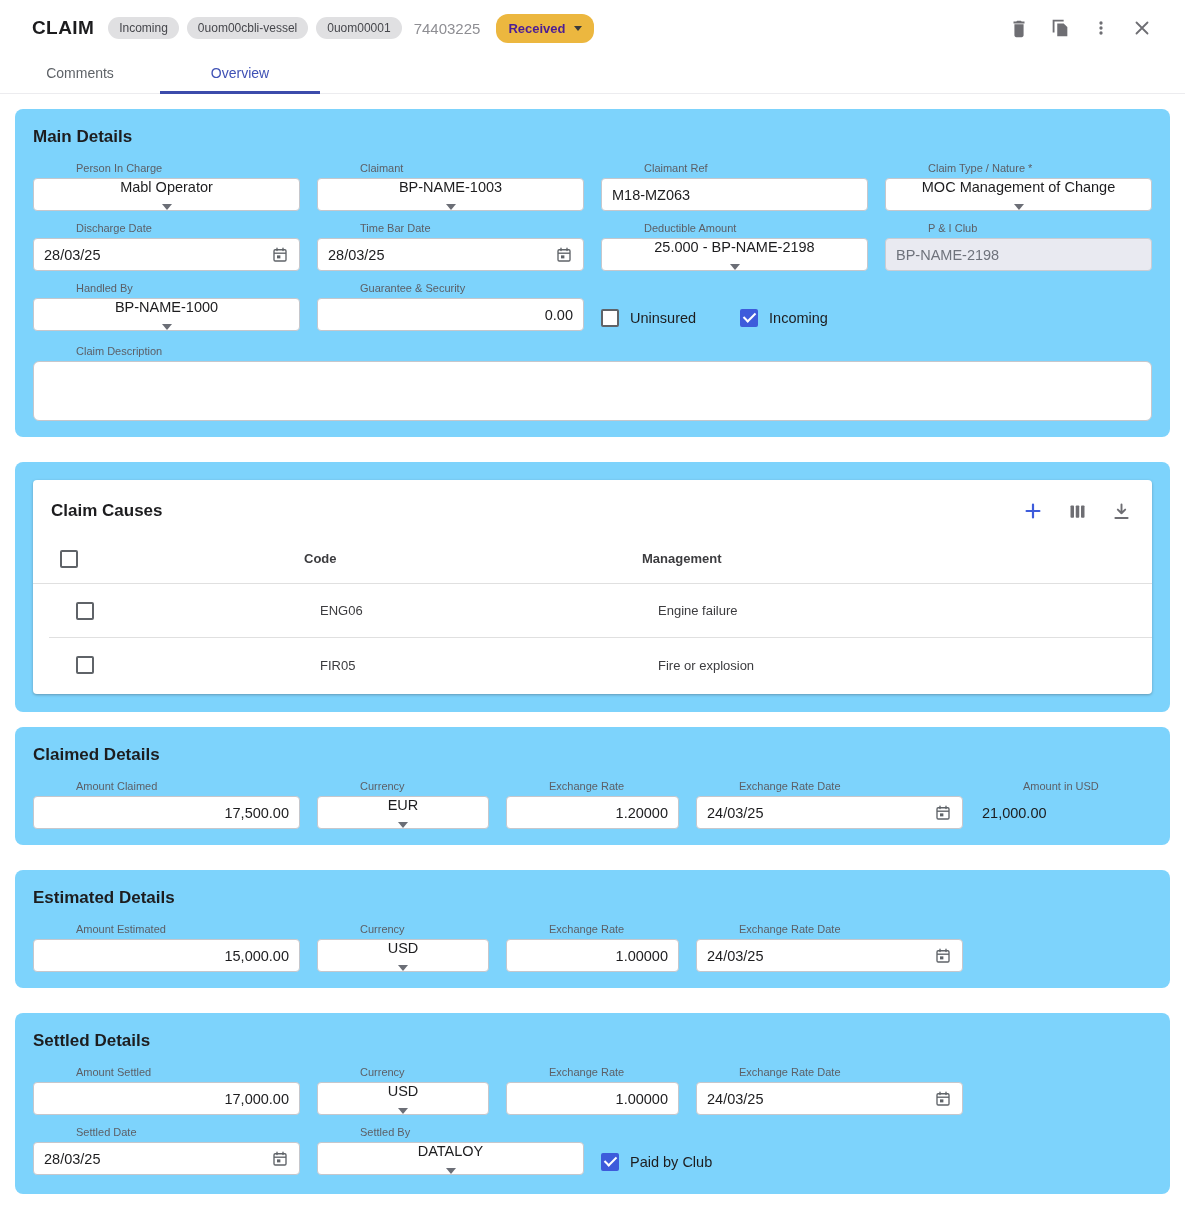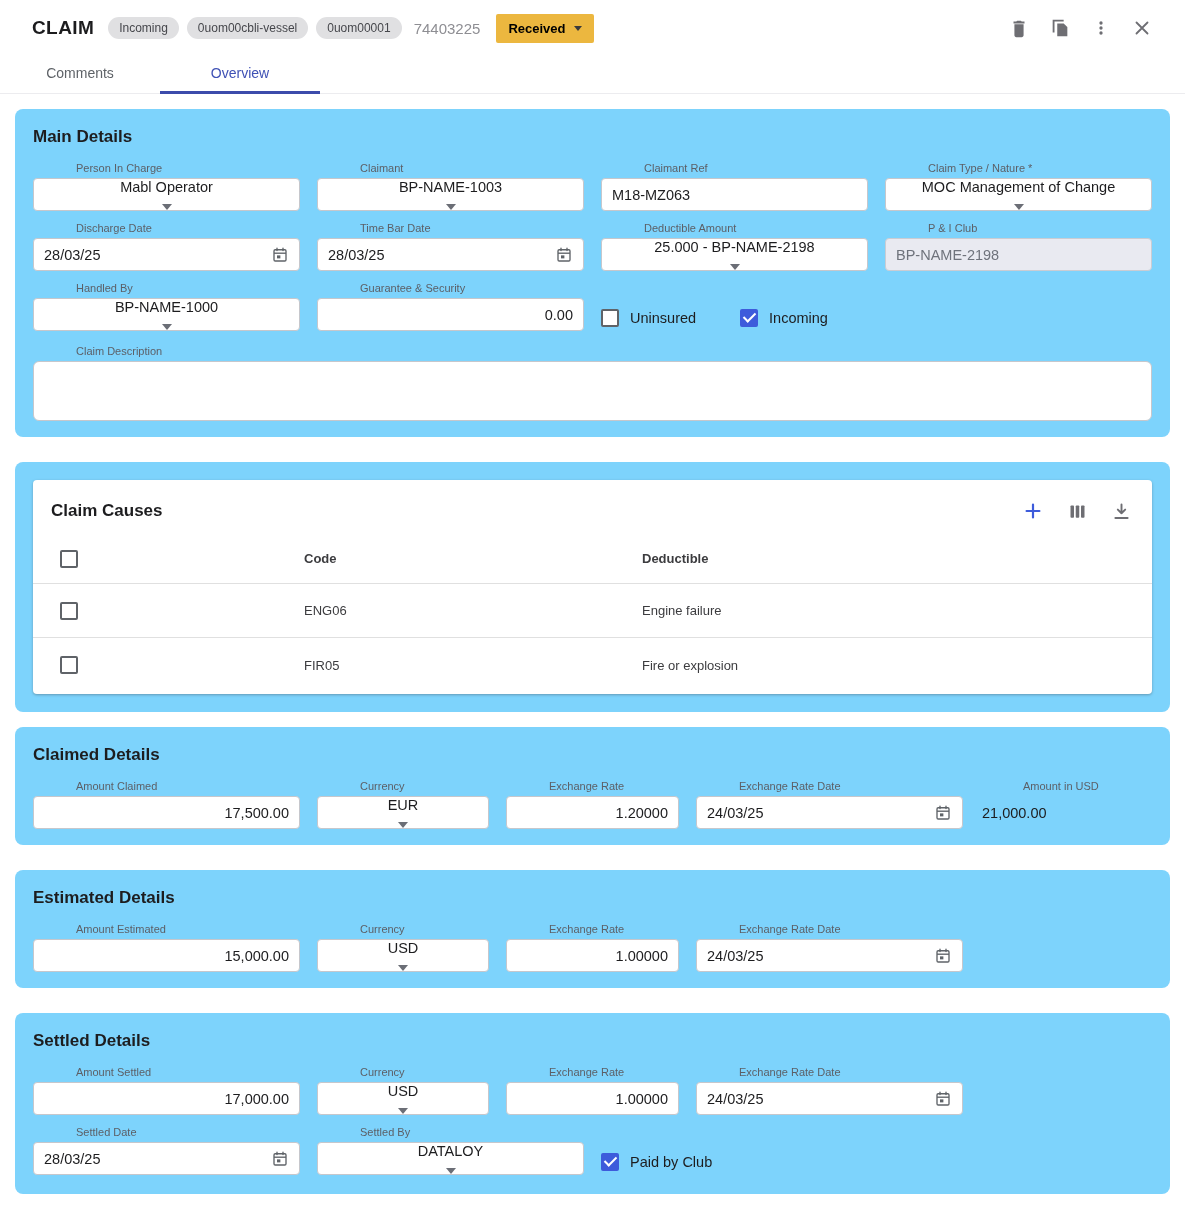--- a/index.html
+++ b/index.html
@@ -8,22 +8,22 @@
     width:1185px; min-height:1206px;
     font-family:"Liberation Sans","DejaVu Sans",sans-serif;
     font-size:14px; color:#1d1d1f;
   }
   
   .topbar { display:flex; align-items:center; height:56px; padding:0 30px 0 32px; gap:8px; }
   .topbar h1 { font-size:19px; font-weight:700; letter-spacing:.4px; color:#1c1c1e; margin-right:6px; }
   .pill { background:#e0e0e2; color:#46474c; border-radius:12px; padding:4px 11px; font-size:12px; white-space:nowrap; }
   .claim-number { color:#8e8e93; font-size:15px; margin-left:4px; }
   .status-btn { display:flex; align-items:center; gap:9px; border:none; cursor:pointer;
-    background:#ECB73F; color:#000000; font-family:inherit; font-size:13px; font-weight:700;
-    border-radius:2px; padding:7px 12px; margin-left:8px;text-align:right; }
+    background:#ECB73F; color:#4c1d95; font-family:inherit; font-size:13px; font-weight:700;
+    border-radius:12px; padding:7px 12px; margin-left:8px;text-align:right; }
   .caret { width:0; height:0; border-left:5px solid transparent; border-right:5px solid transparent; border-top:6px solid #6b6e76; }
   .caret.dark { border-top-color:#3a3a3c; border-left-width:4px; border-right-width:4px; border-top-width:5px; }
   .top-actions { margin-left:auto; display:flex; align-items:center; gap:15px; }
   .icon-btn { background:none; border:none; cursor:pointer; color:#6e6e73; width:26px; height:26px; display:flex; align-items:center; justify-content:center; padding:0; }
   .icon-btn svg { display:block; }
   
   .tabs { display:flex; border-bottom:1px solid #ececef; }
   .tab { width:160px; text-align:center; padding:9px 0 12px; font-size:14px; color:#5f6368; cursor:pointer; position:relative; }
   .tab.active { color:#3F51B5; font-weight:500; }
   .tab.active::after { content:""; position:absolute; left:0; right:0; bottom:-1px; height:3px; background:#3C4BAB; }
@@ -59,21 +59,21 @@
   .cb.checked::after { content:""; width:5px; height:10px; border-right:2.5px solid #fff; border-bottom:2.5px solid #fff;
     transform:rotate(45deg); margin-bottom:3px; }
   .cb-label { font-size:14.5px; color:#1d1d1f; }
   
   .card { background:#fff; border-radius:4px; box-shadow:0 1px 3px rgba(60,64,67,.25), 0 1px 2px rgba(60,64,67,.15); margin:2px 0; }
   .card-head { display:flex; align-items:center; padding:18px 18px 10px; }
   .card-head h2 { font-size:17px; font-weight:700; color:#1d1d1f; }
   .card-actions { margin-left:auto; display:flex; align-items:center; gap:18px; }
   .t-row, .t-head { display:grid; grid-template-columns:271px 338px 1fr; align-items:center; }
   .t-head { height:50px; border-bottom:1px solid #e0e0e0; }
-  .t-row { height:54px; border-bottom:1px solid #e0e0e0; }
+  .t-row { height:54px; border-bottom:1px solid #e0e0e0;margin-left:16px; }
   .t-row:last-child { border-bottom:none; }
   .cb-cell { padding-left:27px; }
   .th { font-size:12px; font-weight:700; color:#3c3c3f; }
   .t-cell { font-size:13px; color:#3c3c3f; }
   .card-bottom-pad { height:2px; }
 </style>
 </head>
 <body>
 
 <svg width="0" height="0" style="position:absolute">
@@ -269,21 +269,21 @@
               <use href="#i-download"></use>
             </svg>
           </button>
       </div>
     </div>
     <div class="t-head">
       <div class="t-cell cb-cell">
           <span class="cb"></span>
         </div>
       <div class="t-cell th">Code</div>
-      <div class="t-cell th">Deductible</div>
+      <div class="t-cell th">Management</div>
     </div>
     <div>
 
         <div class="t-row">
           <div class="t-cell cb-cell">
             <span class="cb"></span>
           </div>
           <div class="t-cell">ENG06</div>
           <div class="t-cell">Engine failure</div>
         </div>

